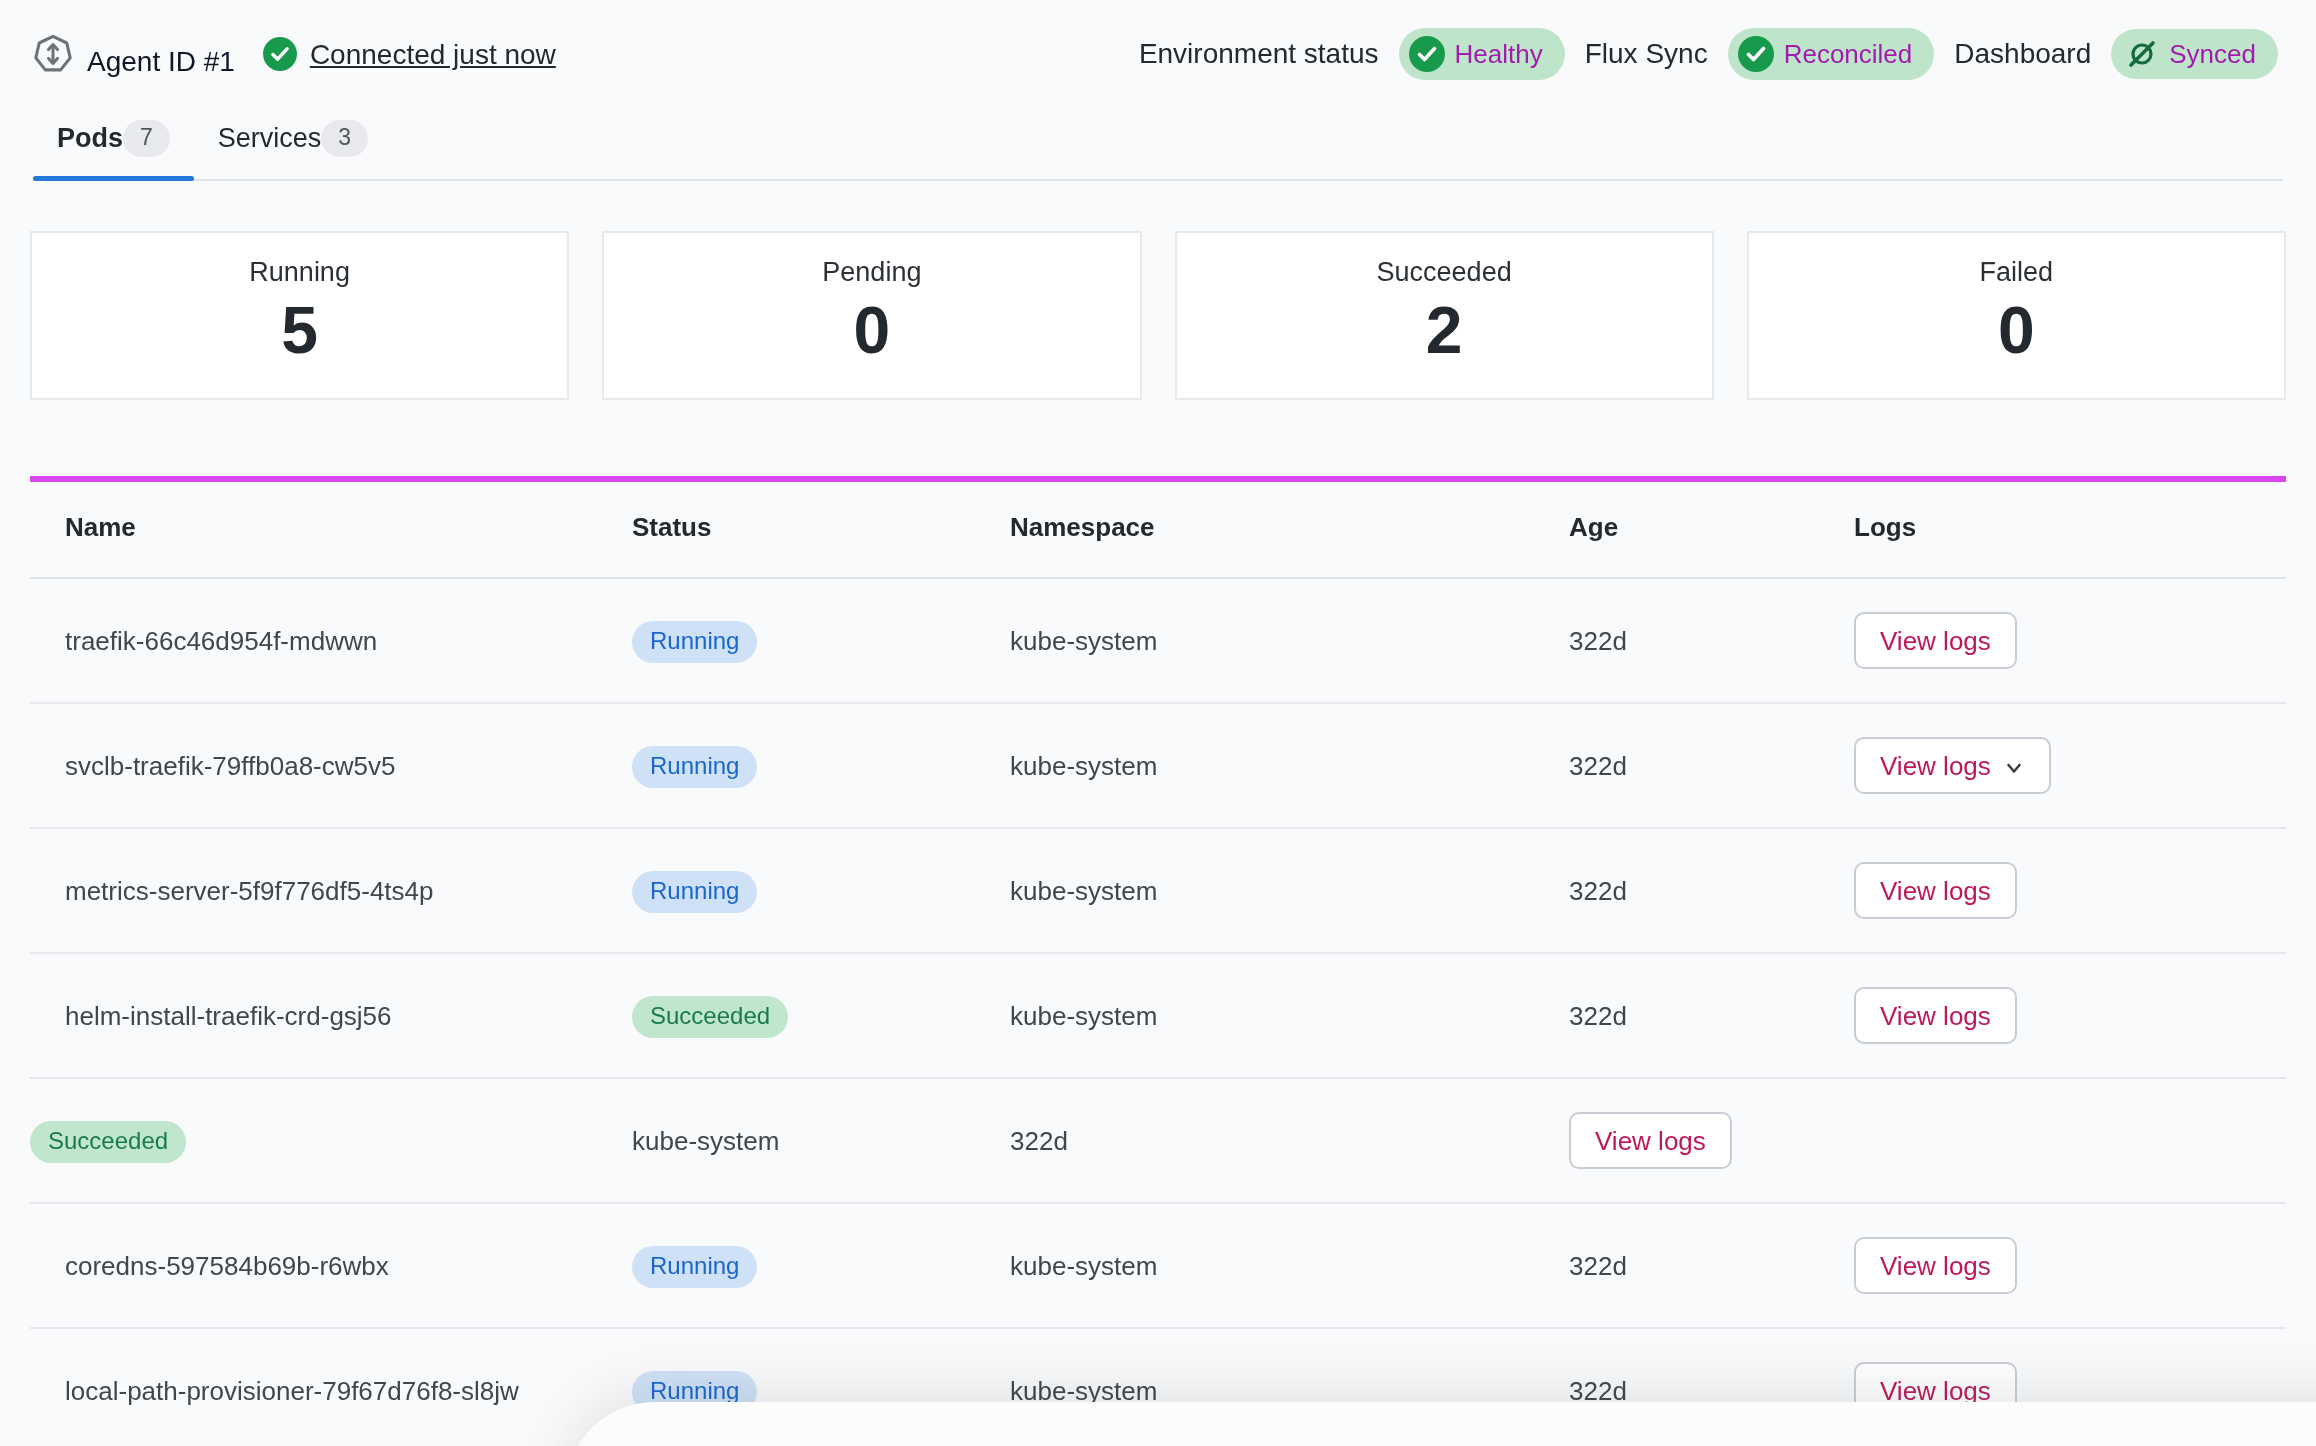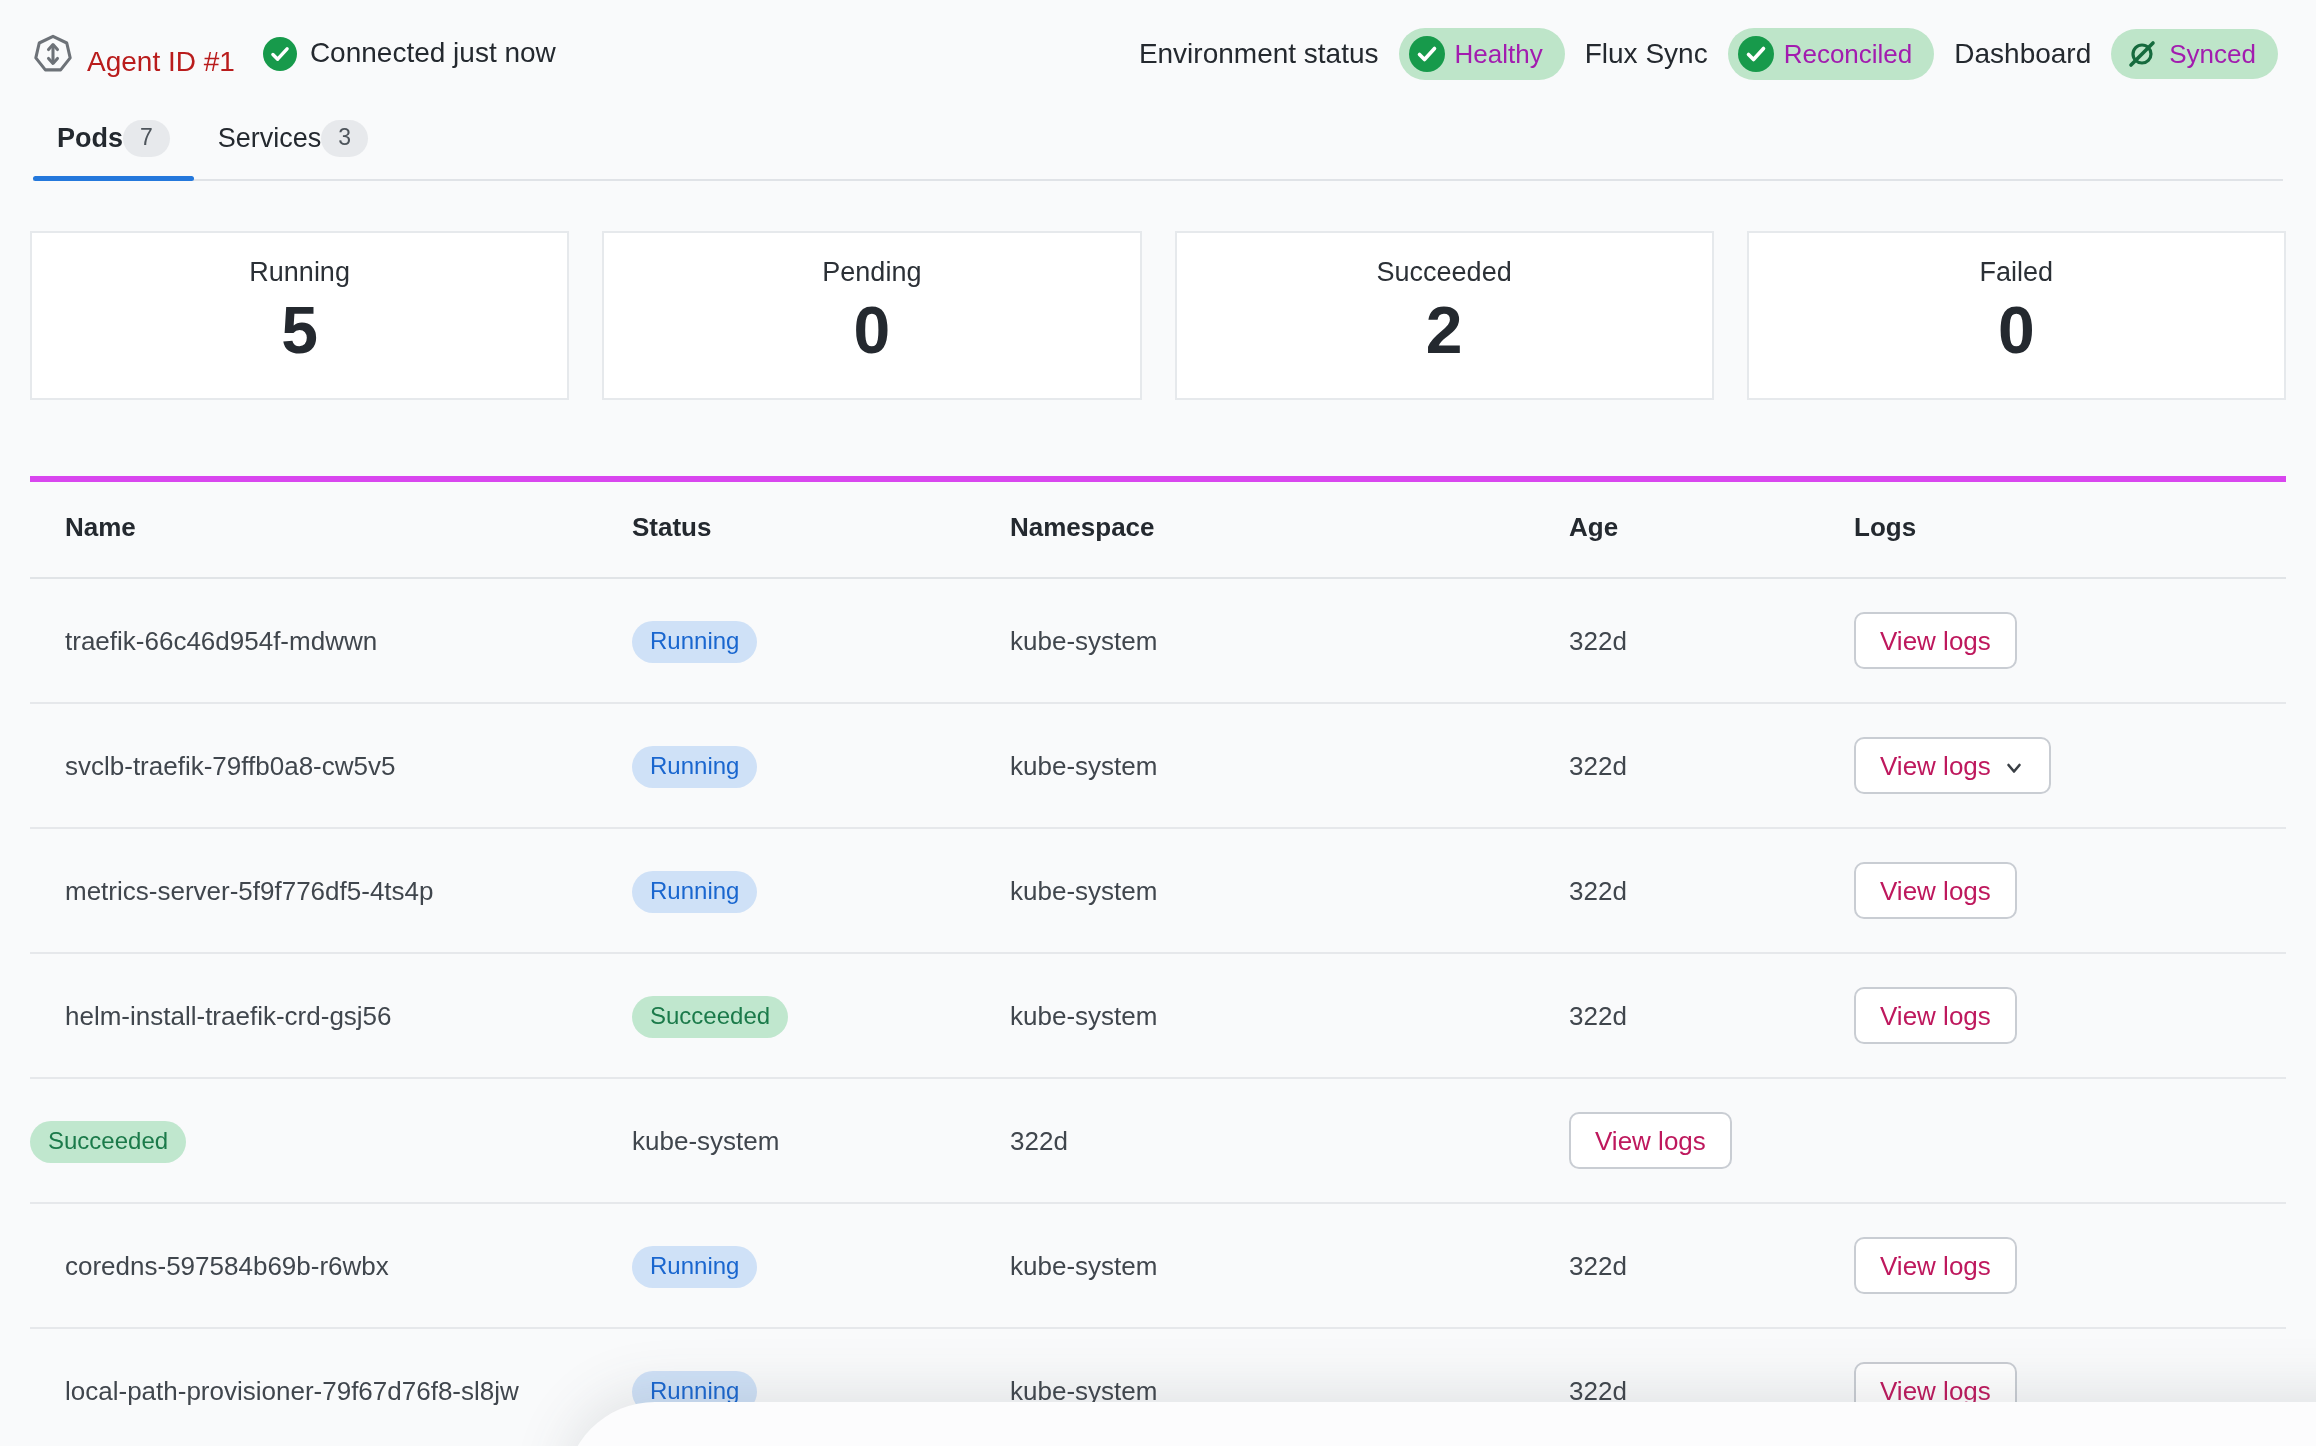--- a/index.html
+++ b/index.html
@@ -13,22 +13,22 @@
   }
   .page { width: 100%; height: 100%; position: relative; }
 
   
   .topbar {
     display: flex; justify-content: space-between; align-items: center;
     padding: 28px 38px 0 33px;
   }
   .topbar-left { display: flex; align-items: center; font-size: 28px; }
   .agent-icon-wrap { display: inline-flex; margin-right: 14px; }
-  .agent-link { color: #b91c1c; text-decoration: none; cursor: pointer; margin-top: 16px; }
-  .conn { display: inline-flex; align-items: flex-start; margin-left: 28px; }
+  .agent-link { color: #0f172a; text-decoration: none; cursor: pointer; margin-top: 16px; }
+  .conn { display: inline-flex; align-items: flex-end; margin-left: 28px; text-decoration: underline; }
   .conn .check-icon { display: inline-flex; margin-right: 13px; }
   .topbar-right { display: flex; align-items: center; gap: 20px; font-size: 28px; }
   .status-badge {
     display: inline-flex; align-items: center; gap: 10px;
     background: #bee5c9; color: #a21caf;
     border-radius: 999px; padding: 8px 22px 8px 10px;
     font-size: 26px;
   }
   .status-badge.icon-only-pad { padding-left: 14px; }
   .badge-icon { display: inline-flex; }

